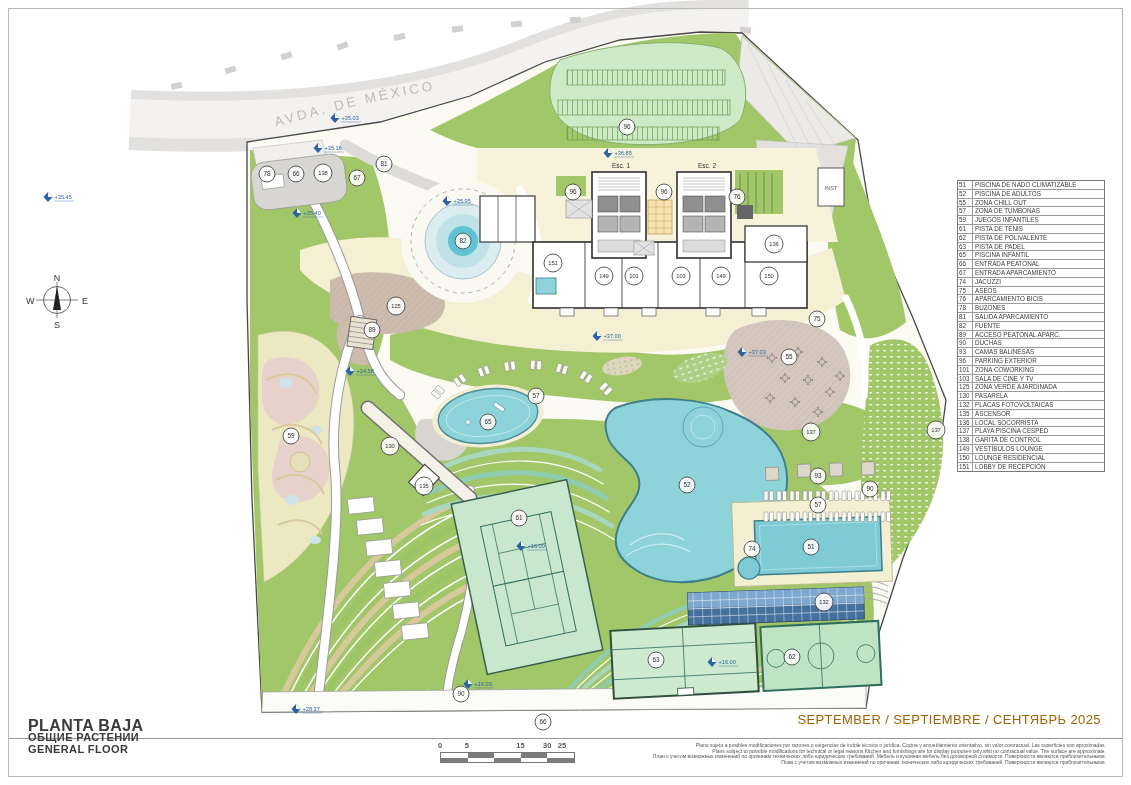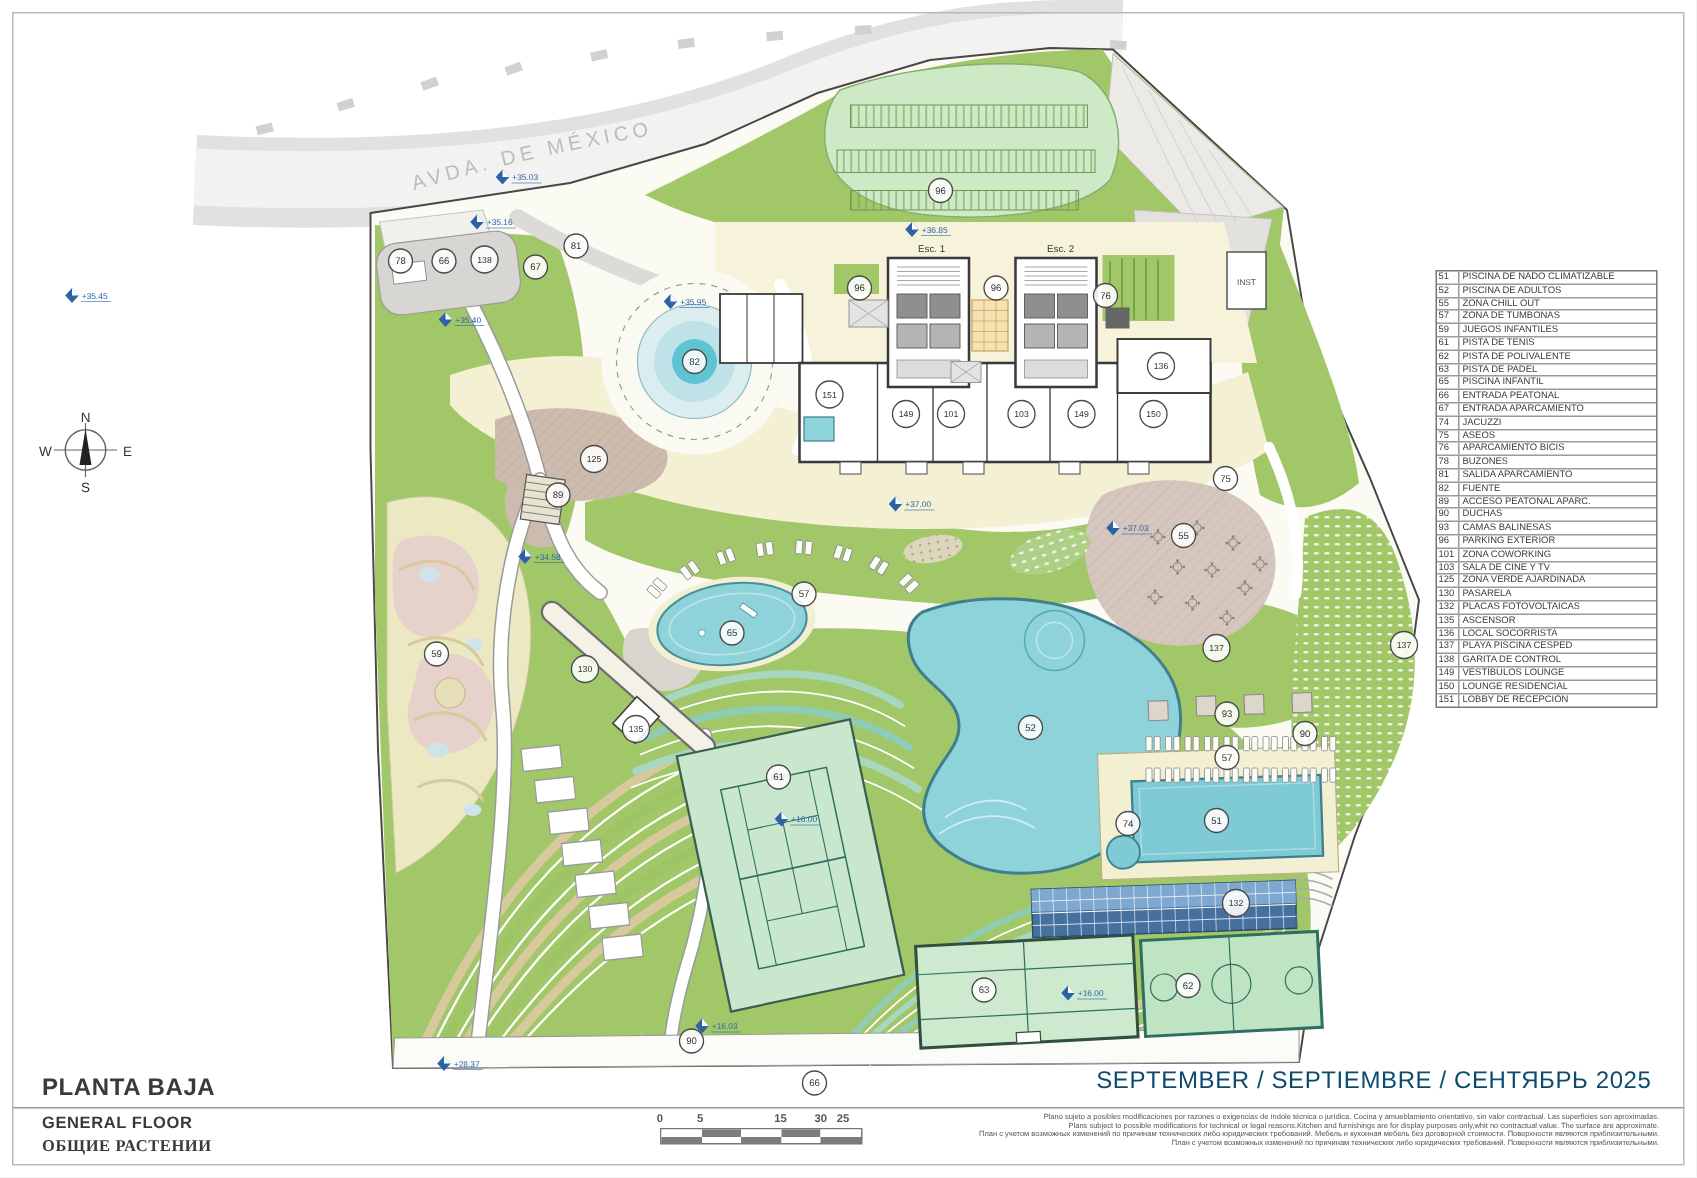--- a/index.html
+++ b/index.html
@@ -13,22 +13,22 @@
           border:1px solid #777;box-sizing:border-box;}
   .legend-row{display:flex;height:8.8px;box-sizing:border-box;border-bottom:1px solid #9a9a9a;
               font-size:6.3px;line-height:7.8px;color:#3a3a3a;}
   .legend-row:last-child{border-bottom:none;}
   .legend-num{flex:none;width:15px;padding-left:1px;border-right:1px solid #9a9a9a;box-sizing:border-box;}
   .legend-label{padding-left:2px;white-space:nowrap;overflow:hidden;}
   
   .hrule{position:absolute;left:8px;right:8px;top:738px;border-top:1px solid #989896;}
   .t-es{position:absolute;left:28px;top:717px;font-size:16px;font-weight:bold;color:#3a3a3a;letter-spacing:.4px;}
   .t-en{position:absolute;left:28px;top:743px;font-size:11px;font-weight:bold;color:#3a3a3a;letter-spacing:.4px;}
-  .t-ru{position:absolute;left:28px;top:758px;font-size:11px;font-weight:bold;color:#3a3a3a;letter-spacing:.4px;font-family:Liberation Serif, serif;}
-  .date{position:absolute;right:30px;top:712px;font-size:16px;color:#0c4a6e;letter-spacing:.4px;}
+  .t-ru{position:absolute;left:28px;top:731px;font-size:11px;font-weight:bold;color:#3a3a3a;letter-spacing:.4px;}
+  .date{position:absolute;right:30px;top:712px;font-size:13px;color:#a16207;letter-spacing:.4px;}
   
   .scale{position:absolute;left:440px;top:741px;width:150px;height:24px;}
   .scale .tick{position:absolute;top:0;font-size:7.5px;font-weight:bold;color:#555;transform:translateX(-50%);}
   .scale .bar{position:absolute;left:0;top:11px;width:135px;height:11px;border:1px solid #777;box-sizing:border-box;}
   .scale .seg{position:absolute;width:26.6px;height:4.5px;}
   .seg.dark{background:#7c7c7a;}
   .seg.light{background:#ffffff;}
   
   .disc{position:absolute;left:560px;top:743px;width:546px;text-align:right;
         font-size:5px;line-height:5.6px;color:#555;}

